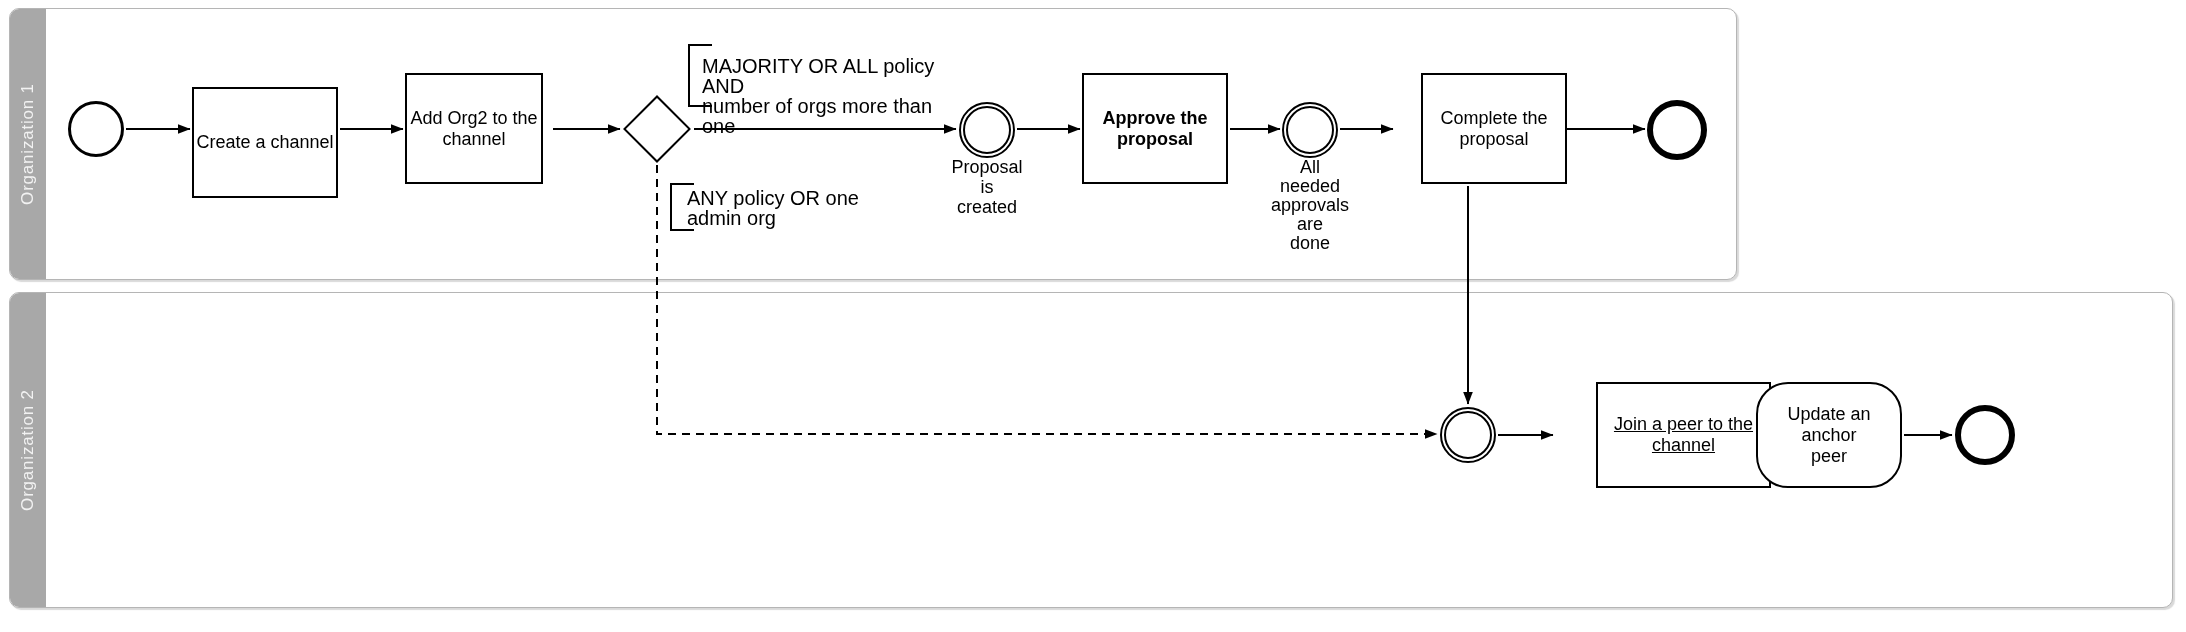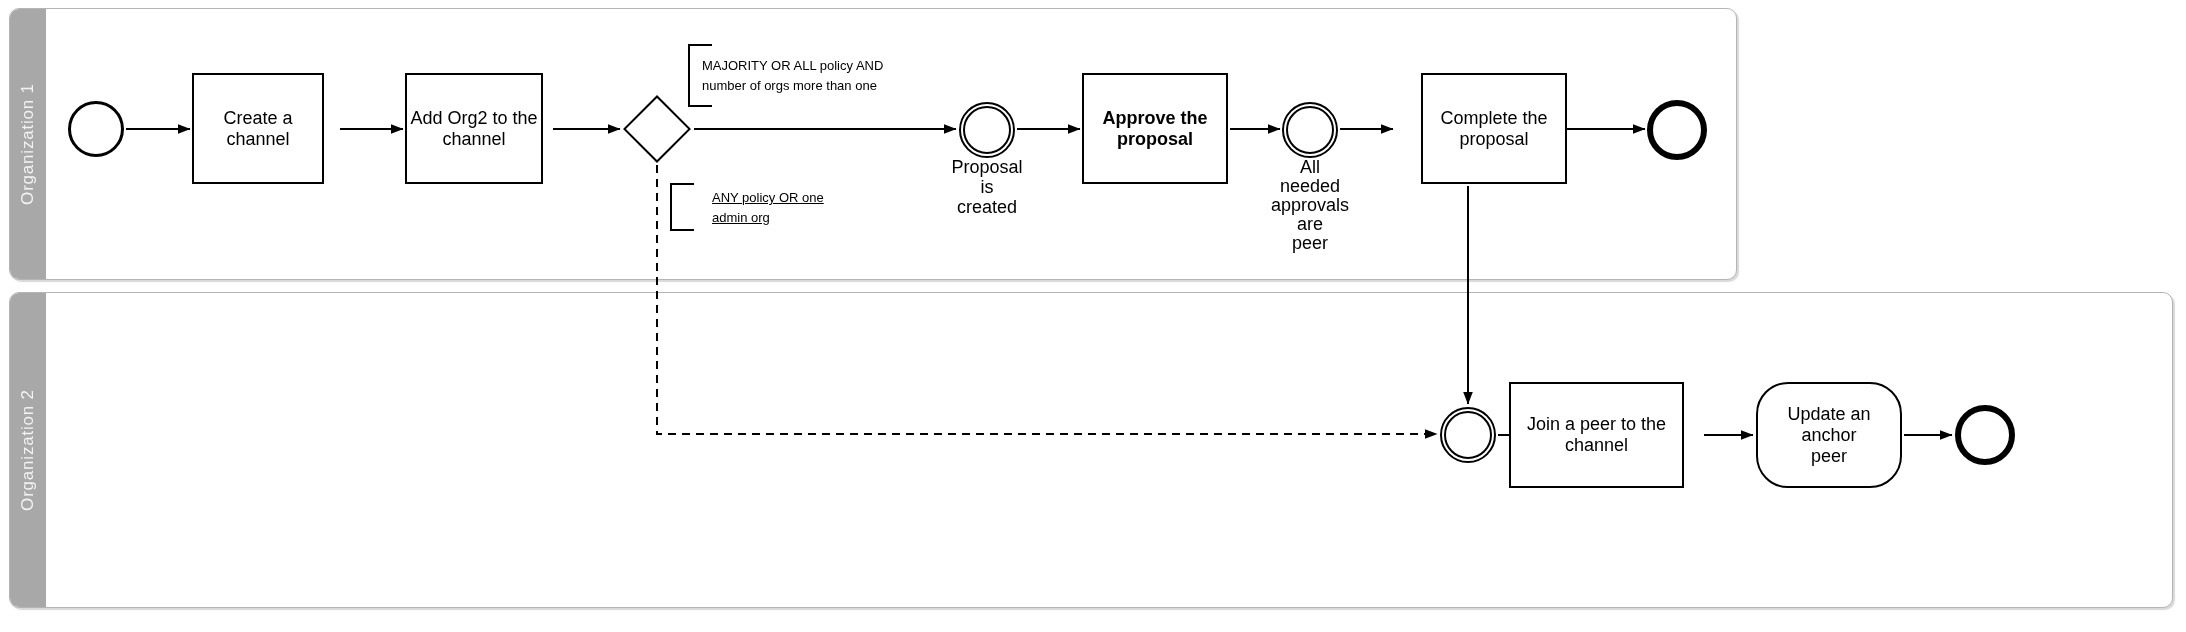--- a/index.html
+++ b/index.html
@@ -88,21 +88,21 @@
     position:absolute;
     border-left:2px solid #000000;
     border-top:2px solid #000000;
     border-bottom:2px solid #000000;
     box-sizing:border-box;
     z-index:3;
   }
   .annotation-text{
     position:absolute;
     white-space:pre-line;
-    font-size:13px;line-height:20px;
+    font-size:20px;line-height:20px;
     text-align:left;
     z-index:4;
   }
 </style>
 </head>
 <body>
 
 <div id="canvas">
 
   <div class="lane" style="left:9px;top:8px;width:1728px;height:272px;">
@@ -135,58 +135,58 @@
       <path d="M1468,186 V404" marker-end="url(#arrow)"></path>
       <path d="M657,165 V434 H1437" stroke-dasharray="8 6" marker-end="url(#arrow)"></path>
       <path d="M1498,435 H1553" marker-end="url(#arrow)"></path>
       <path d="M1704,435 H1753" marker-end="url(#arrow)"></path>
       <path d="M1904,435 H1952" marker-end="url(#arrow)"></path>
     </g>
   </svg>
 
   <div class="event" style="left:68px;top:101px;"></div>
 
-  <div class="task" style="left:192px;top:73px;width:132px;height:111px;">Create a channel</div>
+  <div class="task" style="left:192px;top:87px;width:146px;height:111px;">Create a channel</div>
 
   <div class="task" style="left:405px;top:73px;width:138px;height:111px;">Add Org2 to the
 channel</div>
 
   <div class="gateway" style="left:633px;top:105px;"></div>
 
   <div class="bracket" style="left:688px;top:44px;width:24px;height:63px;"></div>
   <div class="annotation-text" style="left:702px;top:56px;width:250px;">MAJORITY OR ALL policy AND
 number of orgs more than one</div>
 
   <div class="bracket" style="left:670px;top:183px;width:24px;height:48px;"></div>
-  <div class="annotation-text" style="left:712px;top:188px;width:200px;text-decoration:underline;">ANY policy OR one
+  <div class="annotation-text" style="left:687px;top:188px;width:200px;">ANY policy OR one
 admin org</div>
 
   <div class="event intermediate" style="left:959px;top:102px;"></div>
   <div class="event-label" style="left:927px;top:157px;">Proposal
 is
 created</div>
 
   <div class="task" style="left:1082px;top:73px;width:146px;height:111px;font-weight:bold;">Approve the
 proposal</div>
 
   <div class="event intermediate" style="left:1282px;top:102px;"></div>
   <div class="event-label" style="left:1250px;top:158px;line-height:19px;">All
 needed
 approvals
 are
-peer</div>
+done</div>
 
   <div class="task" style="left:1395px;top:73px;width:146px;height:111px;margin-left:26px;">Complete the
 proposal</div>
 
   <div class="event end" style="left:1647px;top:100px;"></div>
 
   <div class="event intermediate" style="left:1440px;top:407px;"></div>
 
-  <div class="task" style="left:1509px;top:382px;width:175px;height:106px;">Join a peer to the
+  <div class="task" style="left:1596px;top:382px;width:175px;height:106px;text-decoration:underline;">Join a peer to the
 channel</div>
 
   <div class="task" style="left:1756px;top:382px;width:146px;height:106px;border-radius:32px;">Update an anchor
 peer</div>
 
   <div class="event end" style="left:1955px;top:405px;"></div>
 
 </div>
 
 </body></html>

